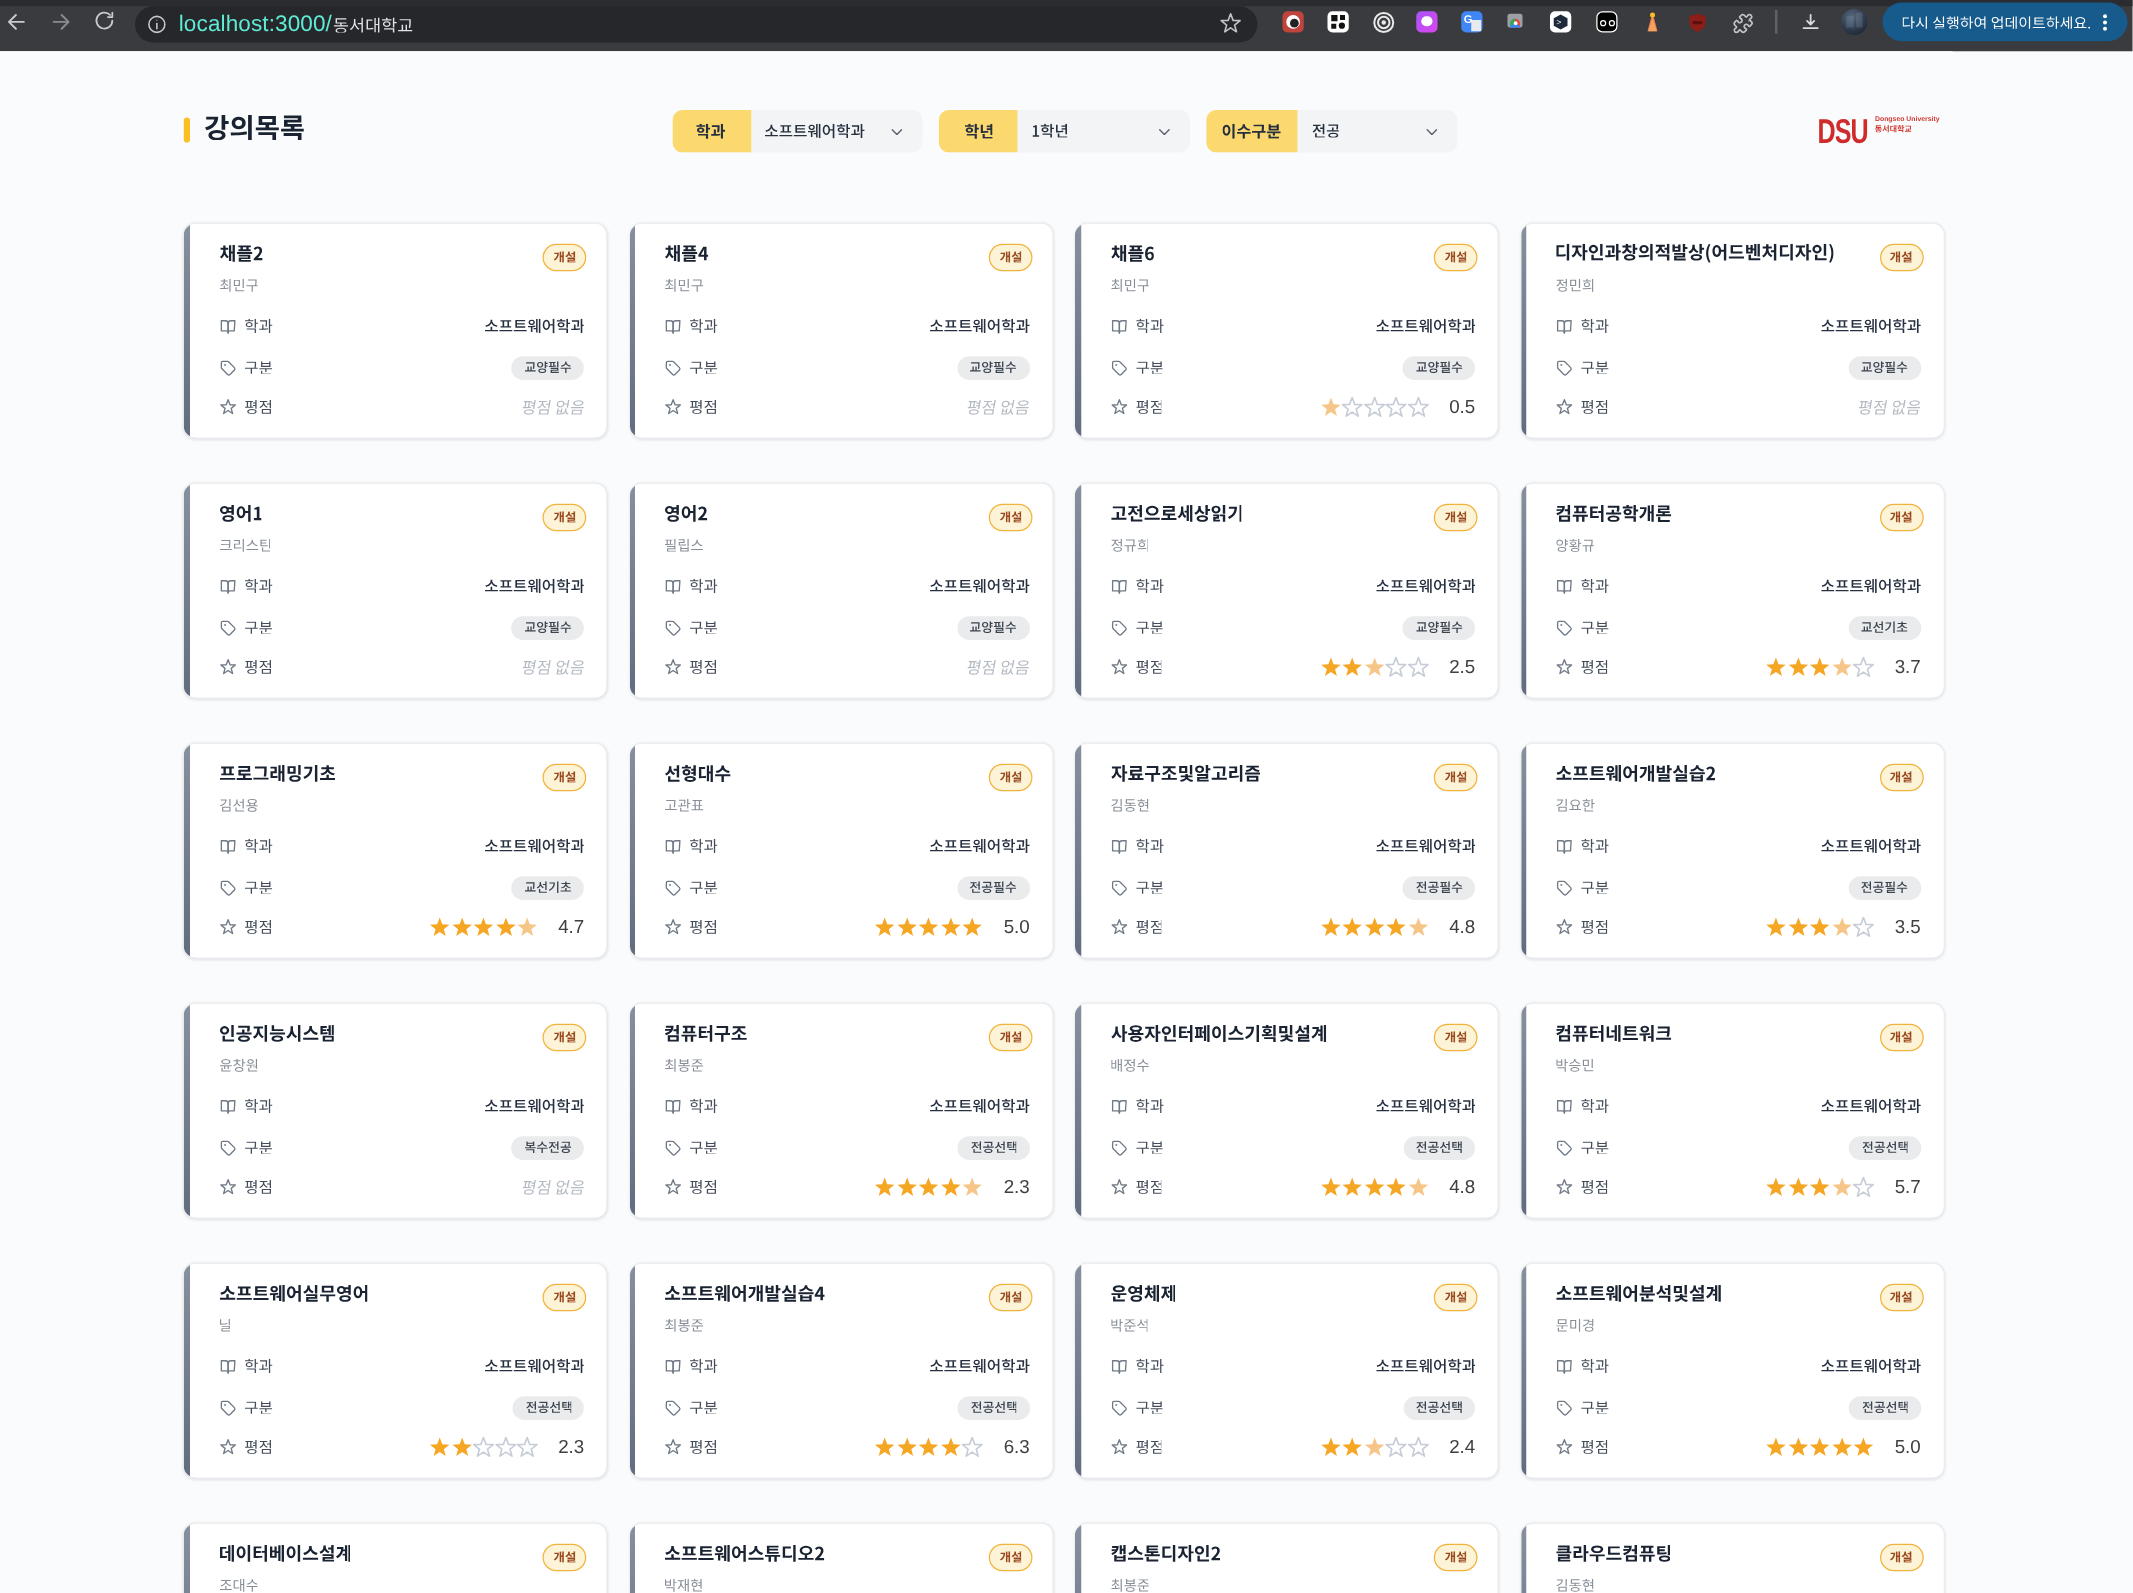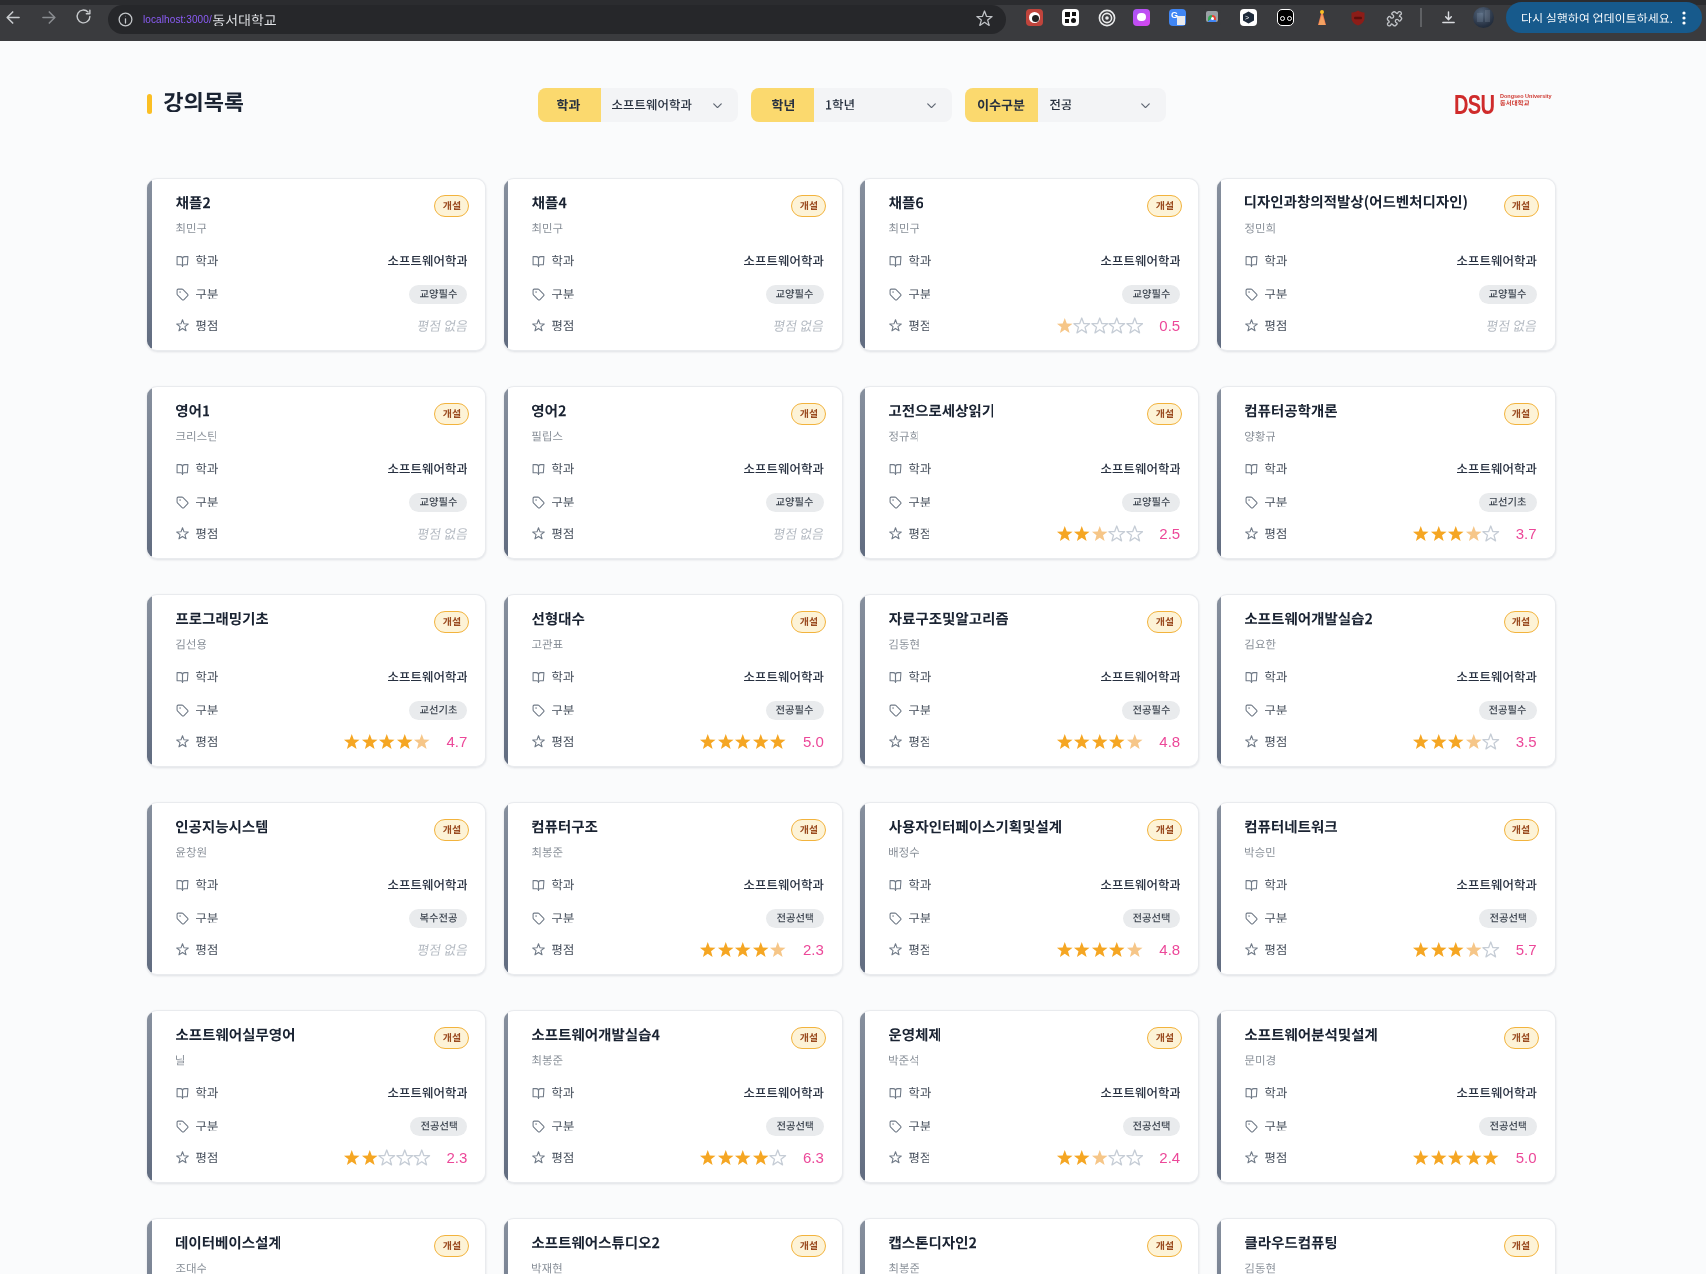--- a/index.html
+++ b/index.html
@@ -3,21 +3,21 @@
 *{margin:0;padding:0;box-sizing:border-box}
 html,body{width:1706px;height:1274px;overflow:hidden;background:#fafbfc;font-family:"Liberation Sans",sans-serif}
 svg{display:block}
 #chrome{position:absolute;left:0;top:0;width:1706px;height:41px;background:#3a3b3e}
 #frames{position:absolute;left:0;top:0;width:1706px;height:5px;background:#2b2c2f}
 .nv{position:absolute;top:8px}
 .ei{position:absolute;top:9px;width:17px;height:17px;border-radius:4px}
 .eis{position:absolute;top:9px}
 #urlbar{position:absolute;left:108px;top:5px;width:898px;height:29px;border-radius:15px;background:#26272a;display:flex;align-items:center;color:#e2e4e7}
 #infoc{width:17px;height:17px;margin-left:9px;margin-right:9px}
-#urltxt{color:#8b5cf6;font-size:10px;letter-spacing:0.1px}
+#urltxt{color:#5eead4;font-size:18px;letter-spacing:0.1px}
 #updpill{position:absolute;left:1506px;top:2px;width:196px;height:31px;border-radius:15.5px;background:#175a8c;display:flex;align-items:center;justify-content:center;color:#fff}
 #updpill svg{color:#fff;fill:#fff}
 #page{position:absolute;left:0;top:41px;width:1562px;height:1233px;background:#fafbfc}
 #header{position:absolute;left:0;top:0;width:1706px;height:100px}
 #hbar{position:absolute;left:147px;top:53px;width:5px;height:20px;border-radius:2.5px;background:#fbbf24}
 #htitle{position:absolute;left:164px;top:51px;color:#1a2332}
 .filter{position:absolute;top:47px;height:33.5px;border-radius:8px;background:#f3f4f6;display:flex;overflow:hidden}
 .flab{background:#fbd96e;display:flex;align-items:center;justify-content:center;color:#27303f;flex:none}
 .fval{display:flex;align-items:center;padding-left:11.5px;color:#27303f}
 .chev{position:absolute;right:16px;top:14.5px;width:9px;height:5.5px}
@@ -36,21 +36,21 @@
 .cp{position:absolute;left:28.5px;top:41px;height:17px;display:flex;align-items:center;color:#878e97}
 .row{position:absolute;left:28.5px;right:18px;height:20px;display:flex;align-items:center;justify-content:space-between}
 .r1{top:72px}.r2{top:105px}.r3{top:136.5px}
 .lab{display:inline-flex;align-items:center;color:#434c59}
 .ric{color:#707a87;margin-right:7px}
 .val{color:#273040}
 .badge{background:#e9ebed;color:#3b434e;border-radius:10px;height:19px;padding:0 10.5px;display:inline-flex;align-items:center}
 .norate{color:#b4bac2;transform:skewX(-10deg);display:inline-flex}
 .stars{display:inline-flex;align-items:center;gap:0px;margin-right:16px}
 .rv{display:inline-flex;align-items:center}
-.rnum{font-size:15px;color:#ec4899}
+.rnum{font-size:15px;color:#404040}
 </style></head><body>
 <svg width="0" height="0" style="position:absolute">
 <defs>
 <path id="g0" d="M202 -582H303V-558Q303 -486 291 -415Q280 -345 256 -282Q231 -220 193 -169Q154 -119 98 -88L23 -188Q72 -217 107 -258Q141 -299 162 -348Q183 -398 193 -451Q202 -505 202 -558ZM228 -582H329V-558Q329 -506 338 -455Q348 -403 369 -357Q390 -311 424 -272Q458 -234 507 -208L435 -109Q361 -148 315 -218Q269 -287 249 -375Q228 -463 228 -558ZM54 -681H476V-574H54ZM202 -807H329V-596H202ZM716 -838H843V88H716ZM606 -483H759V-375H606ZM517 -823H641V47H517Z"></path>
 <path id="g1" d="M113 -813H804V-713H113ZM120 -596H796V-496H120ZM231 -774H364V-532H231ZM553 -774H686V-532H553ZM40 -449H878V-345H40ZM136 -294H776V-63H269V23H137V-152H645V-199H136ZM137 -14H801V83H137Z"></path>
 <path id="g2" d="M43 0V-85Q144 -175 215 -252Q287 -329 325 -395Q363 -462 363 -519Q363 -555 350 -582Q337 -609 313 -624Q288 -638 252 -638Q212 -638 178 -616Q145 -593 117 -562L35 -641Q87 -697 141 -725Q196 -754 271 -754Q341 -754 394 -726Q446 -697 475 -646Q504 -595 504 -526Q504 -459 471 -390Q437 -320 381 -251Q325 -182 257 -115Q286 -119 319 -122Q353 -124 379 -124H539V0Z"></path>
 <path id="g3" d="M309 -349H392V-152H309ZM308 -667H375V-646Q375 -567 343 -502Q311 -436 254 -389Q197 -343 121 -319L82 -383Q149 -404 200 -442Q251 -481 280 -533Q308 -586 308 -646ZM324 -667H392V-646Q392 -588 421 -537Q450 -487 502 -449Q553 -412 620 -393L582 -328Q506 -351 448 -397Q390 -443 357 -506Q324 -570 324 -646ZM104 -709H600V-641H104ZM309 -820H392V-679H309ZM704 -827H787V79H704ZM66 -108 55 -177Q137 -177 237 -179Q336 -180 441 -187Q547 -193 645 -209L652 -147Q550 -128 446 -120Q341 -112 244 -110Q147 -108 66 -108Z"></path>
 <path id="g4" d="M97 -748H519V-327H97ZM438 -681H178V-394H438ZM708 -826H791V-176H708ZM210 -20H819V48H210ZM210 -238H293V8H210Z"></path>
 <path id="g5" d="M152 -768H718V-701H152ZM50 -380H867V-311H50ZM415 -334H498V79H415ZM678 -768H760V-689Q760 -642 758 -590Q757 -538 750 -475Q743 -413 726 -337L643 -348Q670 -457 674 -539Q678 -621 678 -689Z"></path>
 <path id="g6" d="M562 -665H756V-598H562ZM562 -503H756V-435H562ZM77 -759H553V-691H77ZM62 -322 52 -392Q127 -392 217 -394Q308 -395 402 -400Q496 -405 581 -415L585 -353Q499 -339 405 -332Q312 -326 224 -324Q135 -322 62 -322ZM166 -705H247V-370H166ZM383 -705H463V-370H383ZM711 -827H794V-269H711ZM496 -250Q637 -250 717 -208Q797 -166 797 -87Q797 -10 717 33Q637 76 496 76Q356 76 275 33Q195 -10 195 -87Q195 -166 275 -208Q356 -250 496 -250ZM496 -185Q428 -185 379 -174Q329 -162 303 -140Q277 -118 277 -87Q277 -41 335 -15Q393 11 496 11Q565 11 614 0Q663 -12 689 -34Q715 -56 715 -87Q715 -118 689 -140Q663 -162 614 -174Q565 -185 496 -185Z"></path>

